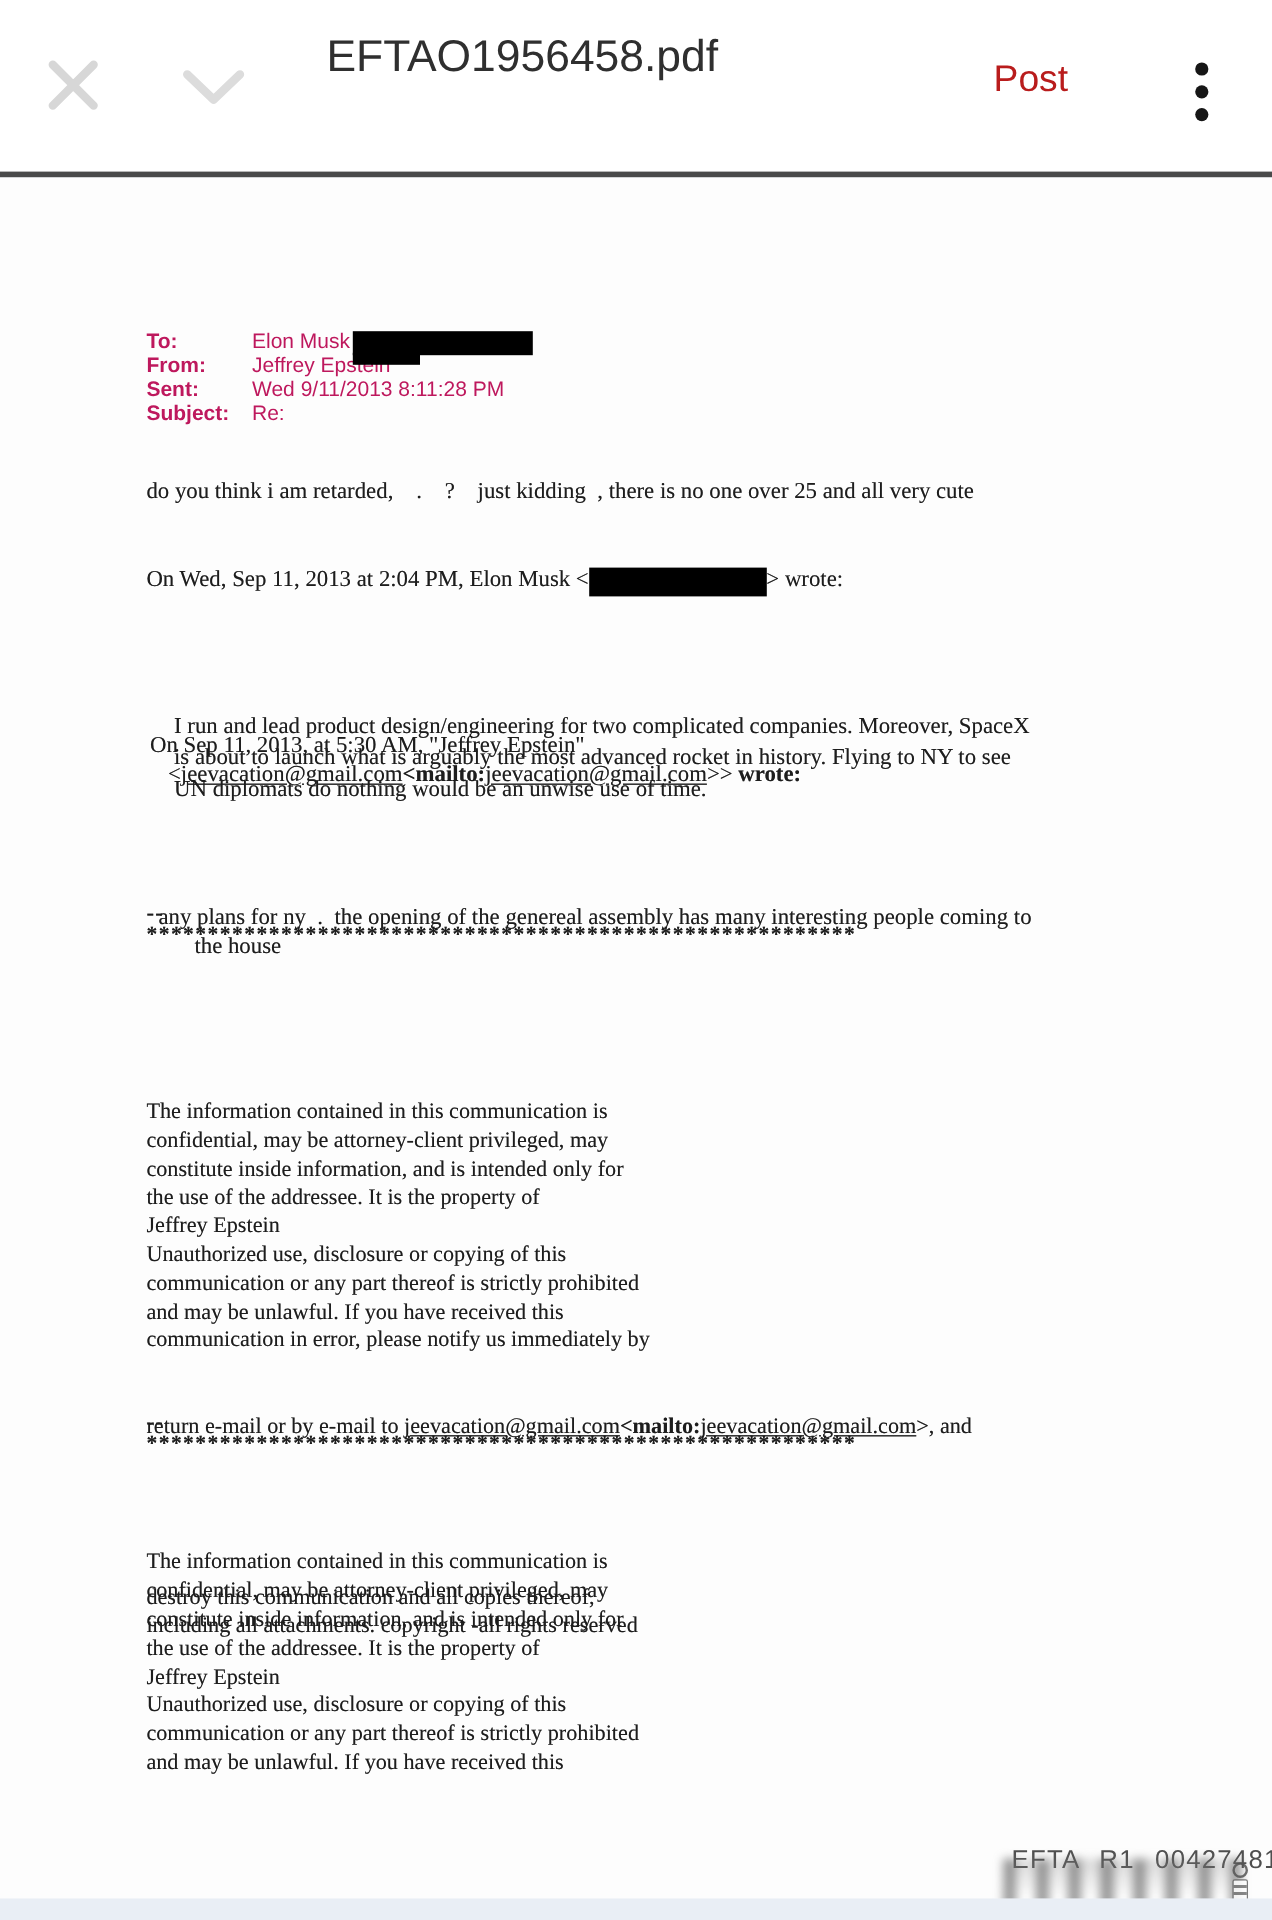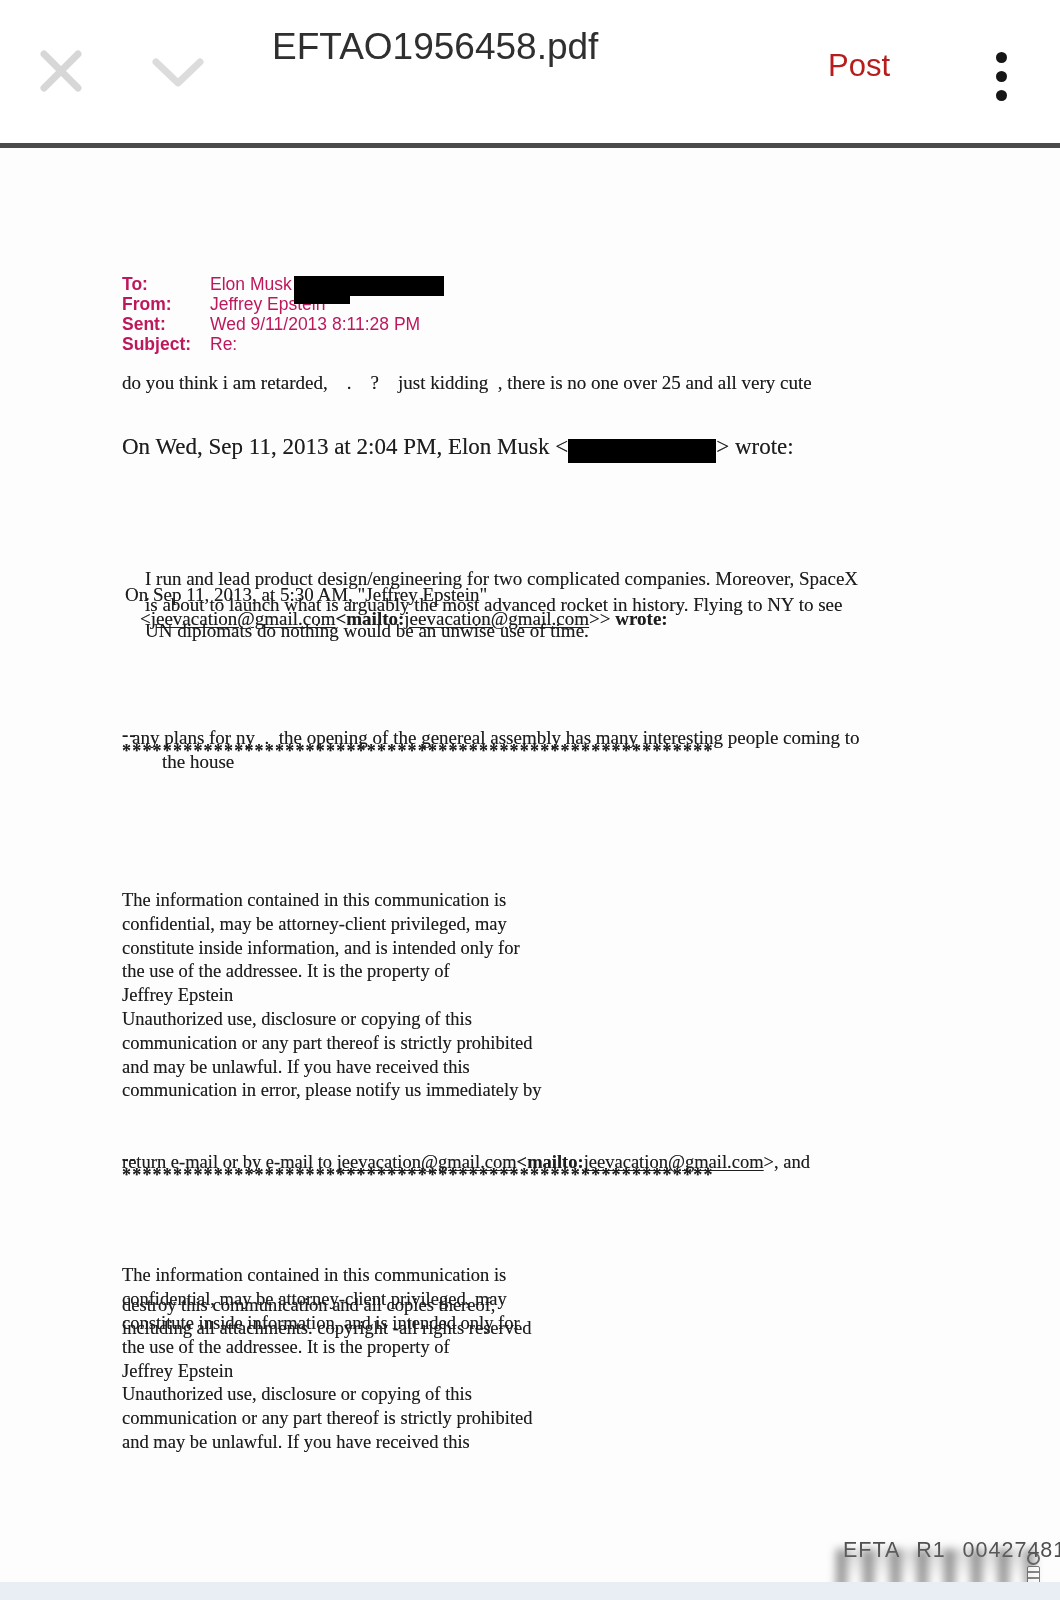--- a/index.html
+++ b/index.html
@@ -19,34 +19,34 @@
     font-family:"Liberation Sans",sans-serif;font-size:31px;color:#b91c1c;cursor:pointer;
   }
   .kebab{position:absolute;left:996px;top:52px;display:flex;flex-direction:column;gap:8px;cursor:pointer;}
   .kebab .dot{width:11px;height:11px;border-radius:50%;background:#161616;}
   .hdr-divider{position:absolute;left:0;top:143px;width:1060px;height:5px;background:#4a4a4a;}
   .hdr-tint{position:absolute;left:0;top:148px;width:1060px;height:12px;background:#f3f7fc;}
 
   
   .page{position:absolute;left:0;top:148px;width:1060px;height:1434px;background:#fdfdfd;}
   .abs{position:absolute;}
-  .serif{font-family:"Liberation Serif",serif;color:#1d1d1d;text-shadow:0 0 .5px rgba(45,45,45,.55);white-space:pre;}
+  .serif{font-family:"Liberation Serif",serif;color:#1d1d1d;text-shadow:0 0 .5px rgba(45,45,45,.55);white-space:pre;margin-top:27px;}
   .sans{font-family:"Liberation Sans",sans-serif;color:#be185d;}
 
   .meta{left:122px;top:126px;font-size:17.5px;line-height:20px;}
   .meta .row{display:flex;}
   .meta .lbl{font-weight:bold;width:88px;flex:0 0 88px;}
   .redact-to{
     display:inline-block;width:150px;height:20px;background:#000;
     vertical-align:middle;margin-left:2px;position:relative;margin-bottom:-2px;
   }
   .redact-to::after{content:"";position:absolute;left:0;bottom:-8px;width:56px;height:10px;background:#000;}
 
   .body-line{left:122px;top:224px;font-size:19px;}
-  .q1head{left:122px;top:286px;font-size:23px;}
+  .q1head{left:122px;top:297px;font-size:19px;}
   .redact-inline{display:inline-block;width:148px;height:24px;background:#000;vertical-align:text-bottom;margin-bottom:-4px;}
   .q1body{left:145px;top:340px;font-size:19px;line-height:26px;}
   .q2head{left:125px;top:436px;font-size:19px;}
   .q2addr{left:140px;top:460px;font-size:19px;}
   .lnk{text-decoration:underline;text-underline-offset:2px;}
   .b{font-weight:bold;}
   .anyplans{left:132px;top:506px;font-size:19px;line-height:24px;}
   .anyplans div.dline:nth-of-type(2){margin-left:30px;}
 
   .sig1{left:122px;top:576px;font-size:19px;font-weight:bold;letter-spacing:1px;}

